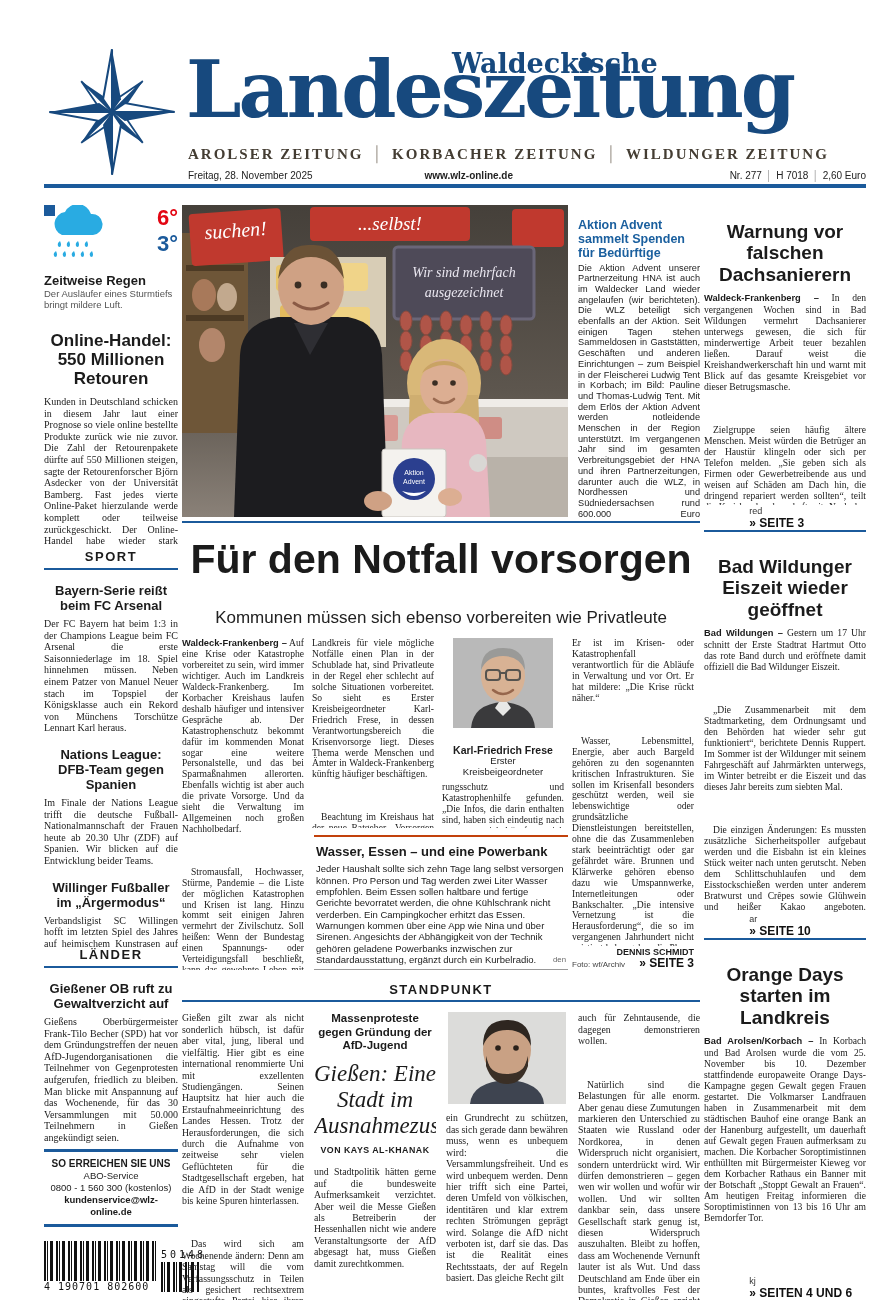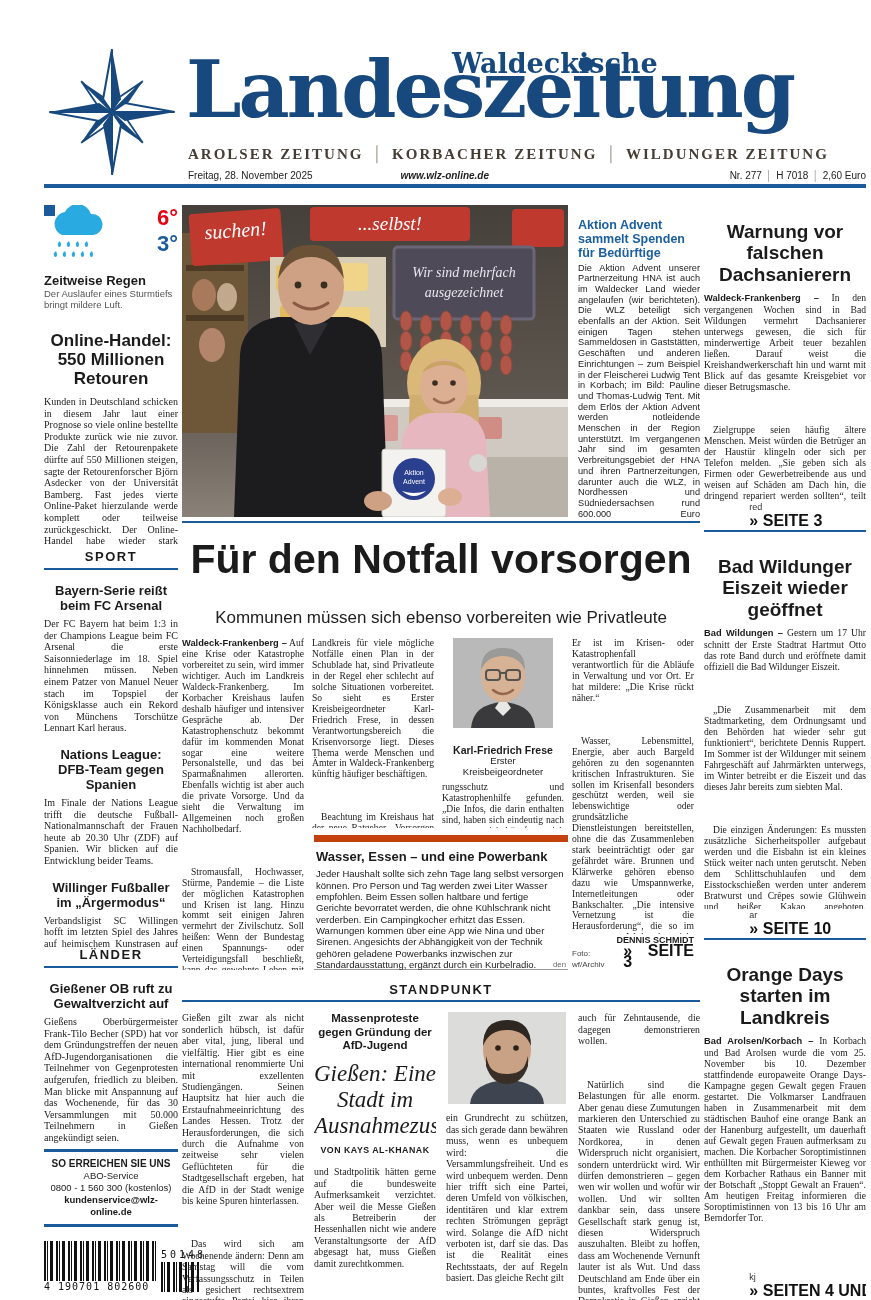--- a/index.html
+++ b/index.html
@@ -10,39 +10,39 @@
   .star{position:absolute;left:48px;top:48px;width:128px;height:128px;}
   .mast-kicker{position:absolute;left:432px;top:48px;font-family:"DejaVu Serif",serif;font-weight:bold;
                font-size:27px;color:#17497e;margin-left:20px;}
   .mast-title{position:absolute;left:186px;top:50px;width:680px;font-family:"DejaVu Serif",serif;
               font-weight:bold;font-size:79px;line-height:1;color:#17497e;letter-spacing:-3px;white-space:nowrap;}
   .editions{position:absolute;left:188px;top:146px;width:660px;font-family:"Liberation Serif",serif;
             font-size:15px;font-weight:600;letter-spacing:2px;color:#443d33;}
   .editions .sep{color:#9a938a;padding:0 8px;font-weight:400;}
   .dateline-row{position:absolute;left:188px;top:170px;width:678px;display:flex;align-items:baseline;
                 font-family:"Liberation Sans",sans-serif;font-size:10px;color:#222;}
-  .dateline-row .web{font-weight:bold;margin-left:88px;font-style:italic;}
+  .dateline-row .web{font-weight:bold;margin-left:112px;}
   .dateline-row .issue{margin-left:auto;}
   .issue .sep{color:#999;padding:0 4px;}
   .mast-rule{position:absolute;left:44px;top:184px;width:822px;height:4px;background:#1b5a9b;}
   .corner-square{position:absolute;left:44px;top:205px;width:11px;height:11px;background:#1b5a9b;}
   
   .rail-left{position:absolute;left:44px;top:205px;width:134px;}
   .band-center{position:absolute;left:182px;top:205px;width:518px;}
   .rail-right{position:absolute;left:704px;top:205px;width:162px;}
   
   .just{text-align:justify;hyphens:auto;}
   .body-s{font-size:10px;line-height:11.6px;}
   .indent{text-indent:9px;margin-top:32px;}
   p{margin:0;}
   .blue-rule{height:2px;background:#1b5a9b;}
   .art-footer{display:flex;justify-content:space-between;align-items:baseline;
               font-family:"Liberation Sans",sans-serif;font-size:9px;flex-direction:column;}
   .art-footer .auth{margin-left:28%;color:#333;}
-  .pageref{font-family:"Liberation Sans",sans-serif;font-weight:bold;font-size:16px;color:#111;}
+  .pageref{font-family:"Liberation Sans",sans-serif;font-weight:bold;font-size:12px;color:#111;}
   .fr{float:right;}
   
   .weather{height:102px;}
   .weather-top{display:flex;align-items:flex-start;}
   .temps{margin-left:auto;text-align:right;font-family:"Liberation Sans",sans-serif;font-weight:bold;
          font-size:22px;line-height:26px;}
   .t-hi{color:#e30613;}
   .t-lo{color:#1b5a9b;}
   .w-cond{font-family:"Liberation Sans",sans-serif;font-weight:bold;font-size:13px;margin-top:2px;}
   .w-desc{font-family:"Liberation Sans",sans-serif;font-size:9.5px;line-height:11px;color:#555;}
@@ -80,21 +80,21 @@
   .main-art{position:relative;height:332px;margin-top:10px;display:flex;gap:8px;}
   .m-col{width:122px;font-size:9.6px;line-height:10.9px;overflow:hidden;}
   .m-col.h-short{height:190px;}
   .m-col.last{position:relative;}
   .dl{font-family:"Liberation Sans",sans-serif;font-weight:bold;font-size:9.3px;}
   .portrait-fig{width:104px;margin:0 auto 4px auto;text-align:center;}
   .portrait-fig svg{display:block;margin:0 auto;}
   .cap-name{font-family:"Liberation Sans",sans-serif;font-weight:bold;font-size:10.5px;margin-top:17px;}
   .cap-role{font-family:"Liberation Sans",sans-serif;font-size:9.5px;}
   .infobox{position:absolute;left:132px;top:197px;width:254px;height:135px;background:#fff;
-           border-top:7px solid #c2410c;border-bottom:1px solid #999;padding:7px 2px 0 2px;box-sizing:border-box;
+           border-top:2px solid #c2410c;border-bottom:1px solid #999;padding:7px 2px 0 2px;box-sizing:border-box;
            font-family:"Liberation Sans",sans-serif;}
   .infobox .ib-title{font-weight:bold;font-size:13px;margin-bottom:4px;}
   .infobox .ib-body{font-size:9.5px;line-height:11.3px;}
   .infobox .ib-credit{font-size:7.8px;color:#666;}
   .col4-footer{position:absolute;left:0;bottom:0;width:100%;background:#fff;padding-top:1px;}
   .col4-footer .row1{text-align:right;font-family:"Liberation Sans",sans-serif;font-weight:bold;font-size:9px;}
   .col4-footer .row2{display:flex;justify-content:space-between;align-items:baseline;
                      font-family:"Liberation Sans",sans-serif;font-size:8px;color:#444;}
   
   .sp-header{margin-top:12px;}

